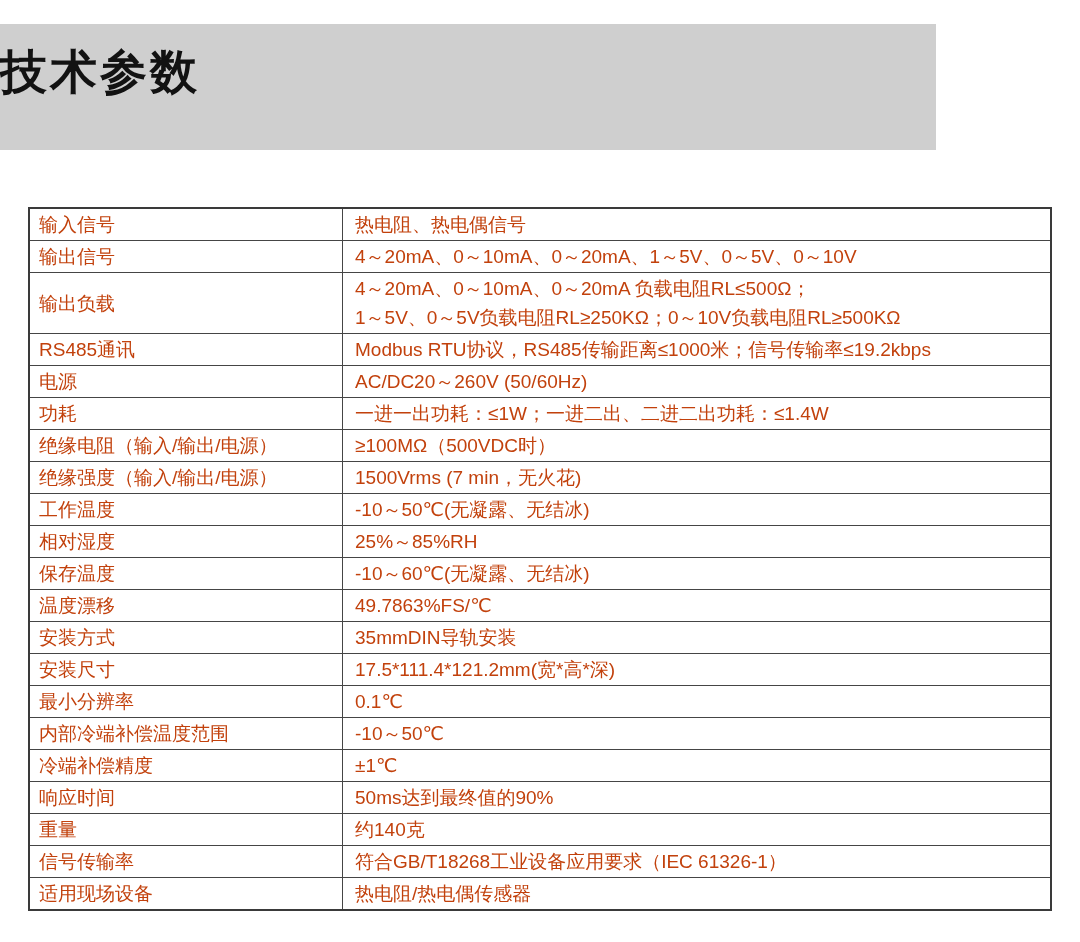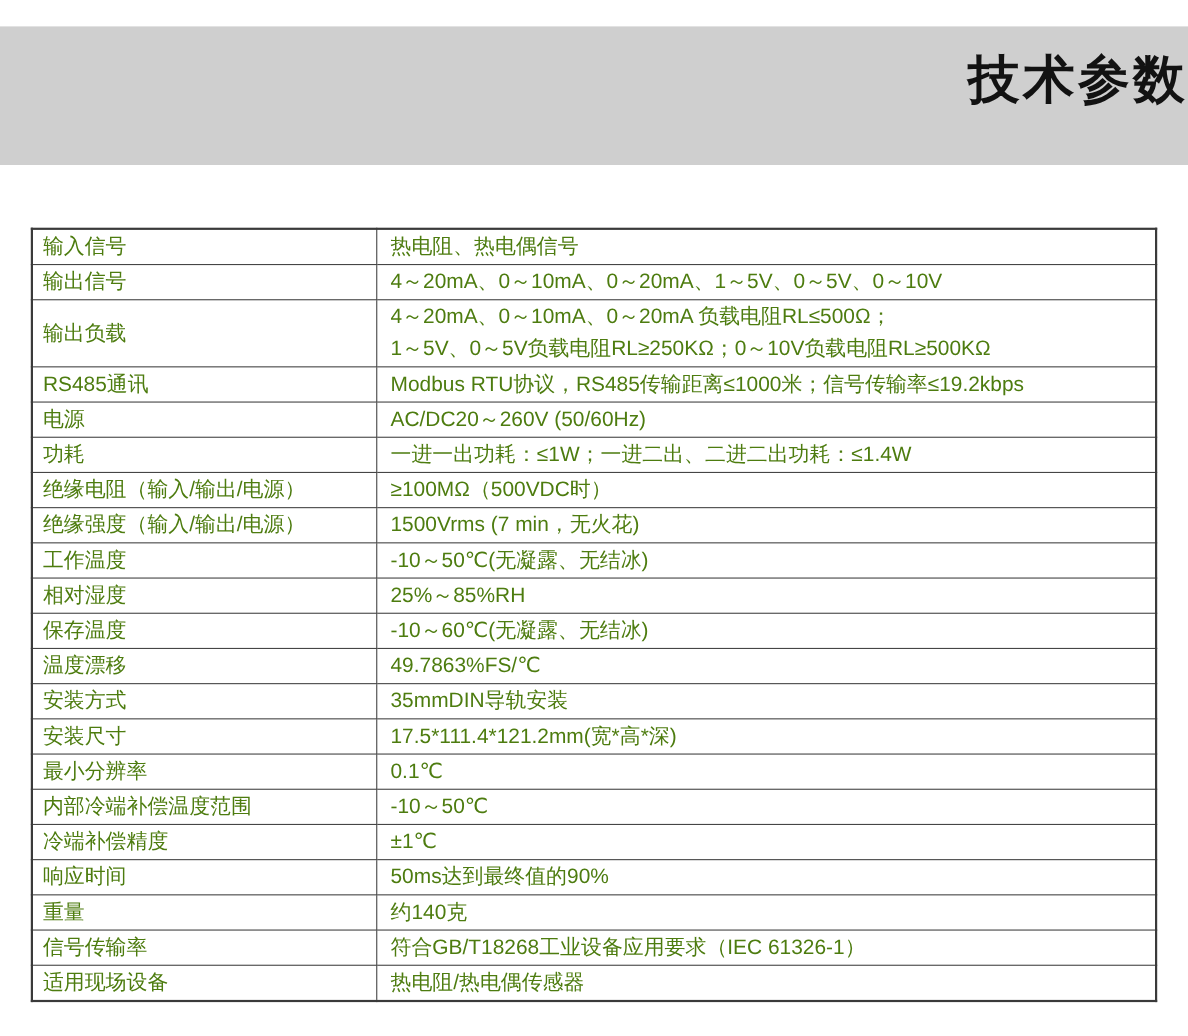--- a/index.html
+++ b/index.html
@@ -8,24 +8,24 @@
     background: #ffffff;
     width: 1080px;
     height: 942px;
     font-family: "Liberation Sans", "DejaVu Sans", sans-serif;
     position: relative;
   }
   .banner {
     position: absolute;
     top: 24px;
     left: 0;
-    width: 1080px;
+    width: 936px;
     height: 126px;
     background: #cfcfcf;
-    text-align: right;
+    text-align: left;
   }
   .page-title {
     padding-top: 20px;
     font-size: 47px;
     font-weight: 700;
     color: #121212;
     letter-spacing: 3px;
     line-height: 1.2;
   }
   .page-subtitle {
@@ -36,21 +36,21 @@
   }
   table.spec-table {
     position: absolute;
     top: 207px;
     left: 28px;
     width: 1024px;
     border-collapse: collapse;
     table-layout: fixed;
     border: 2.5px solid #3a3a3a;
     font-size: 19px;
-    color: #4d7c0f;
+    color: #c2410c;
   }
   table.spec-table td {
     border: 1.5px solid #454545;
     line-height: 29px;
     vertical-align: middle;
     overflow: hidden;
   }
   td.label-cell {
     width: 297px;
     padding: 1px 6px 1px 9px;

